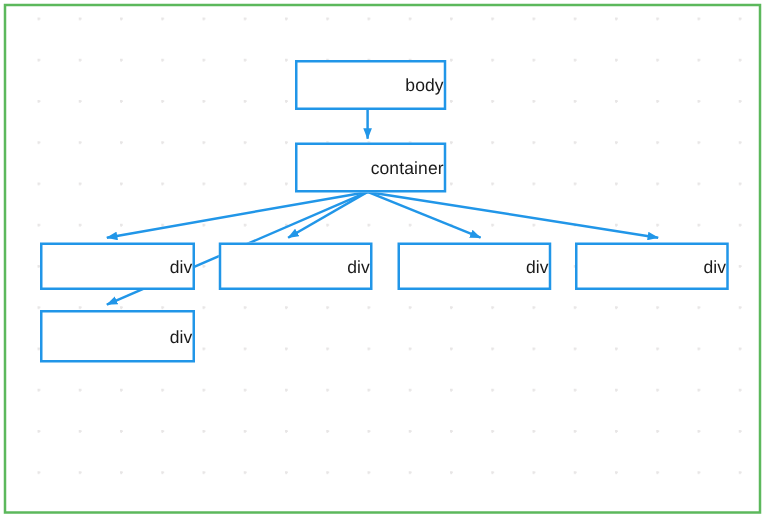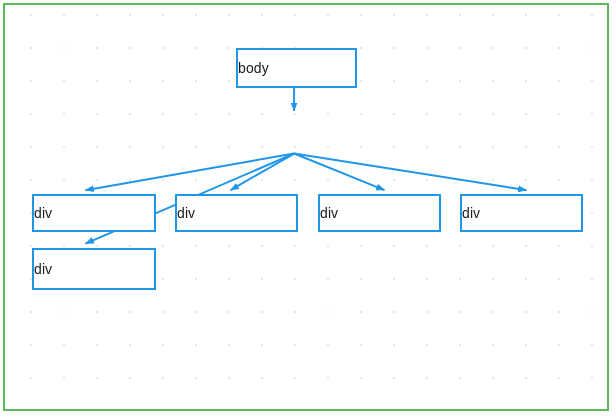--- a/index.html
+++ b/index.html
@@ -40,21 +40,21 @@
     pointer-events: none;
   }
 
   .node {
     position: absolute;
     box-sizing: border-box;
     border: 2px solid #2196e8;
     background: #ffffff;
     display: flex;
     align-items: center;
-    justify-content: flex-start;
+    justify-content: flex-end;
     color: #1a1a1a;
     font-size: 14px;
     font-family: "Liberation Sans", sans-serif;
     letter-spacing: 0.1px;
     line-height: 1;
     z-index: 3;
   }
   .node-label { pointer-events: none; }
 </style>
 </head>
@@ -75,20 +75,23 @@
         <line x1="291" y1="150" x2="382" y2="187" marker-end="url(#arrowhead)"></line>
         <line x1="291" y1="150" x2="525" y2="187" marker-end="url(#arrowhead)"></line>
         <line x1="291" y1="150" x2="81" y2="241" marker-end="url(#arrowhead)"></line>
       </g>
   </svg>
 
   <div class="node" style="left: 231px; top: 43px; width: 121px; height: 40px;">
     <span class="node-label">body</span>
   </div>
 
+  <div class="node" style="left: 231px; top: 109px; width: 121px; height: 40px;">
+    <span class="node-label">container</span>
+  </div>
 
   <div class="node" style="left: 27px; top: 189px; width: 124px; height: 38px;">
     <span class="node-label">div</span>
   </div>
 
   <div class="node" style="left: 170px; top: 189px; width: 123px; height: 38px;">
     <span class="node-label">div</span>
   </div>
 
   <div class="node" style="left: 313px; top: 189px; width: 123px; height: 38px;">

